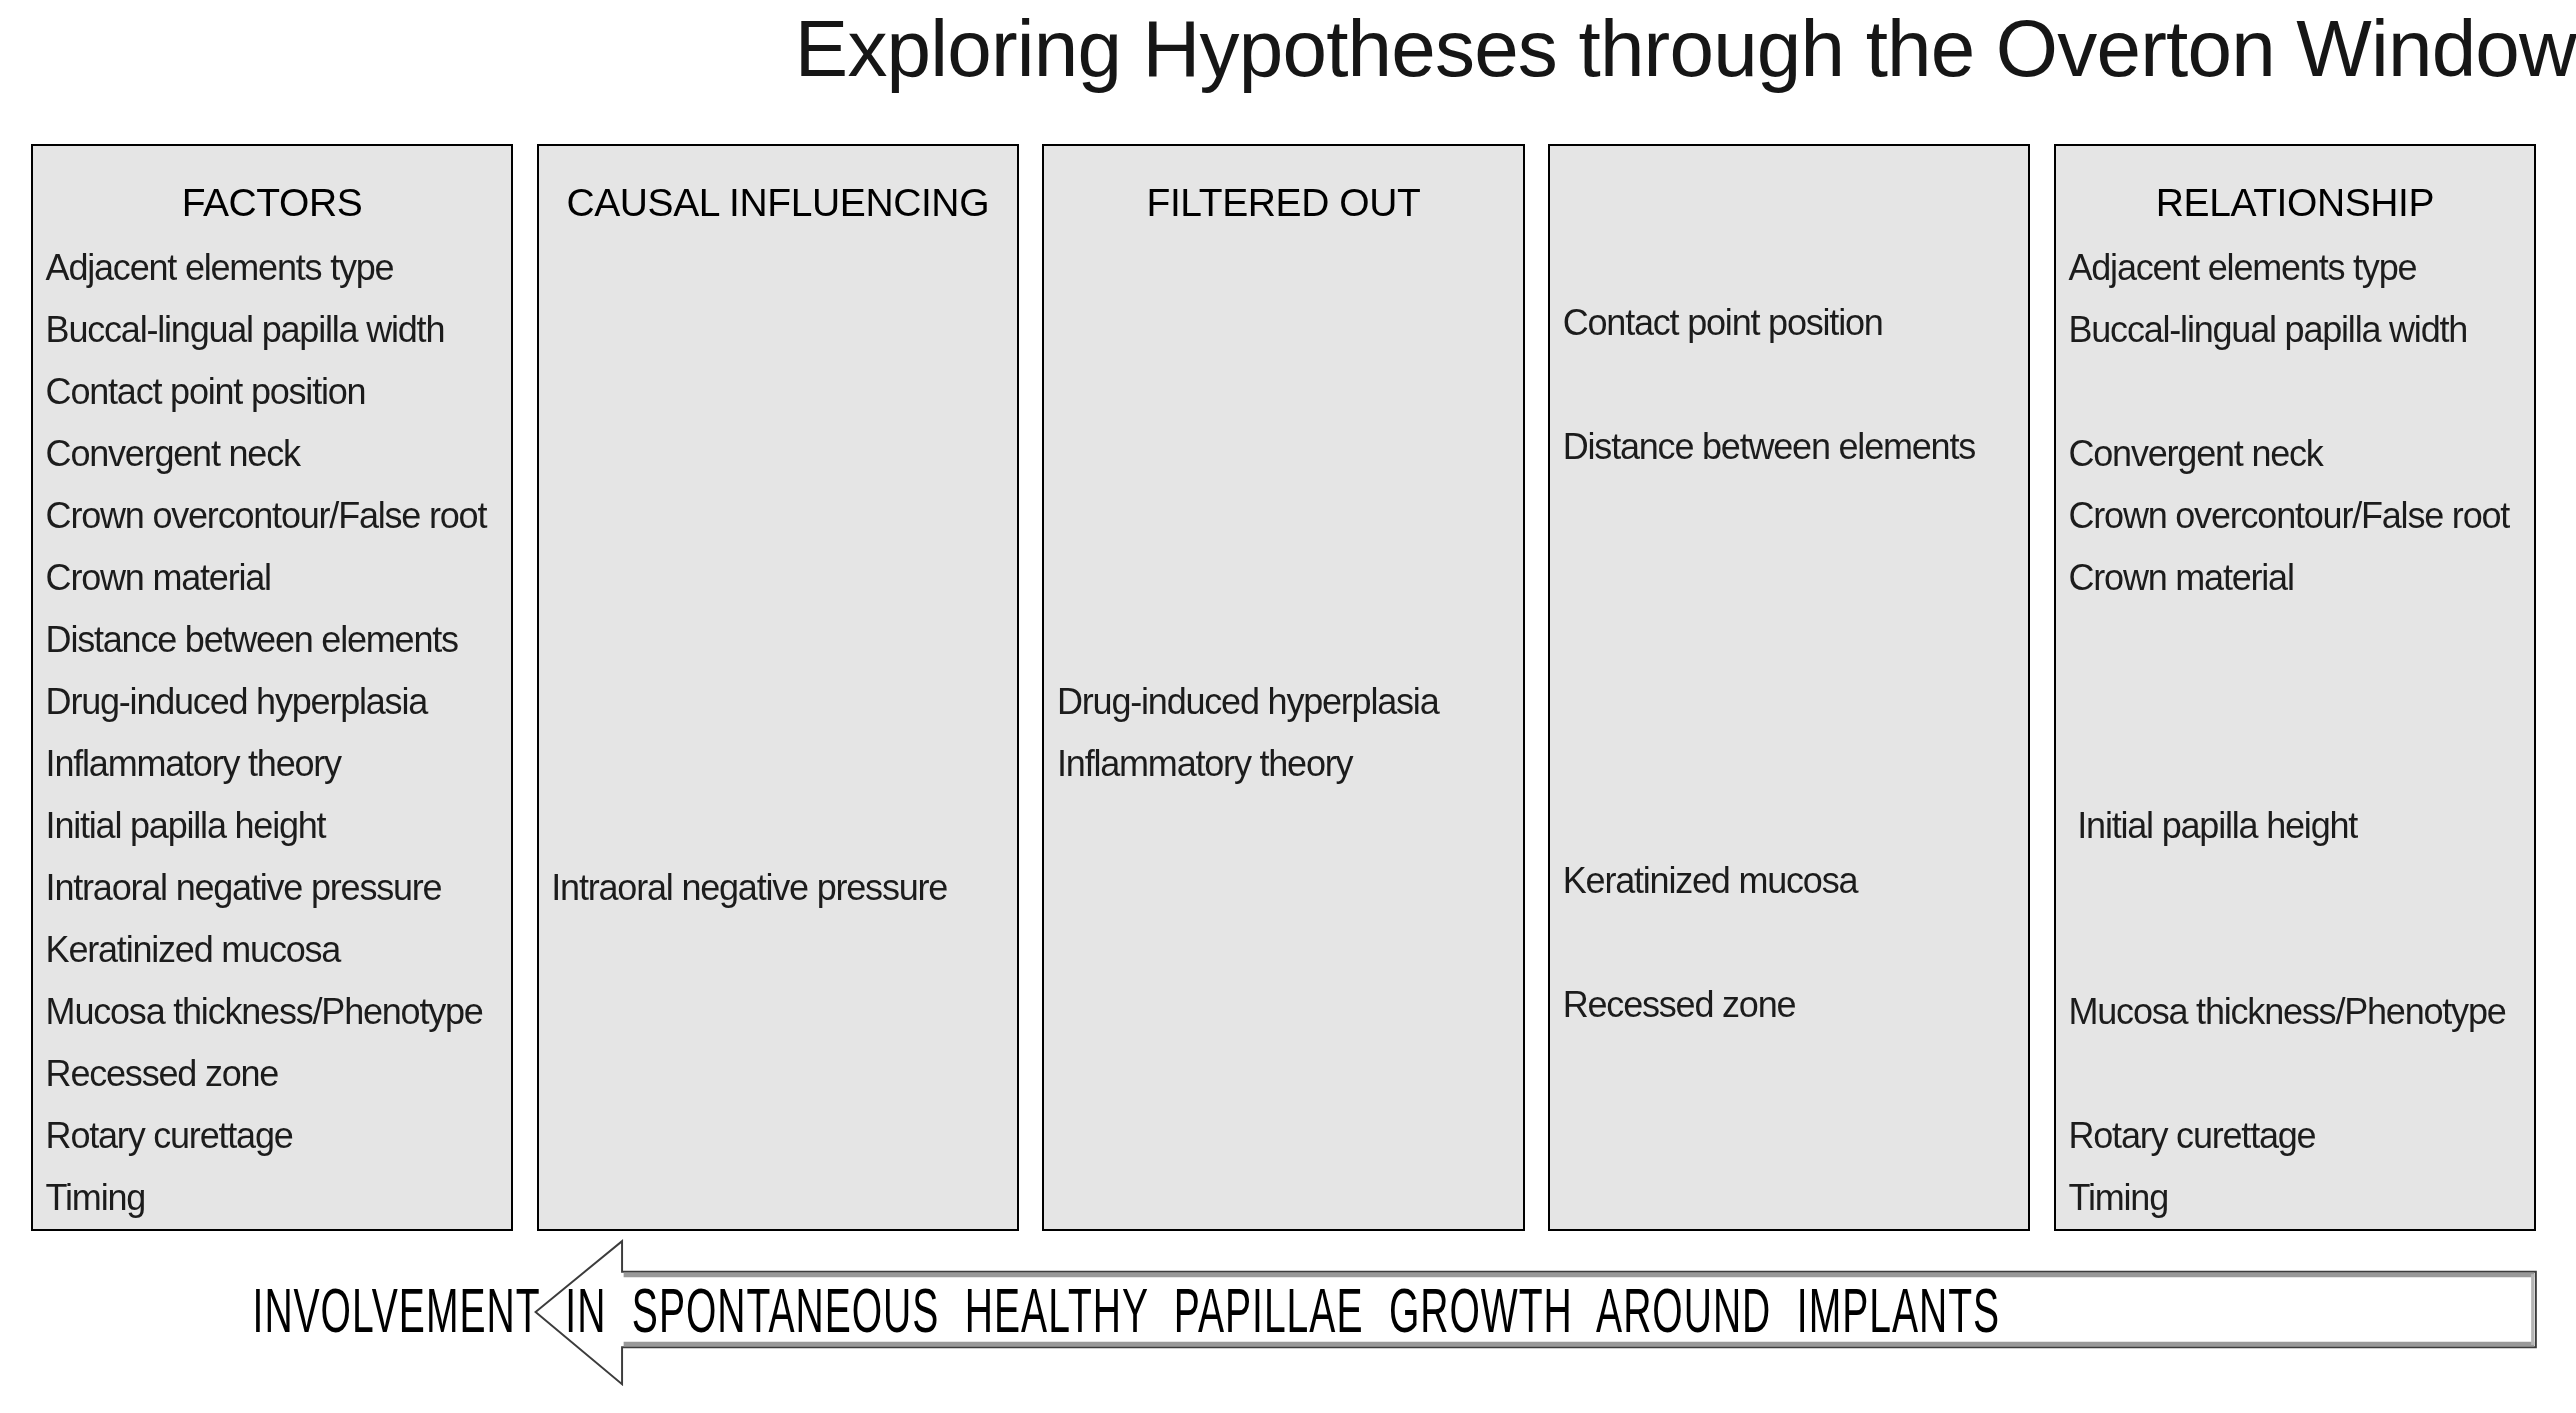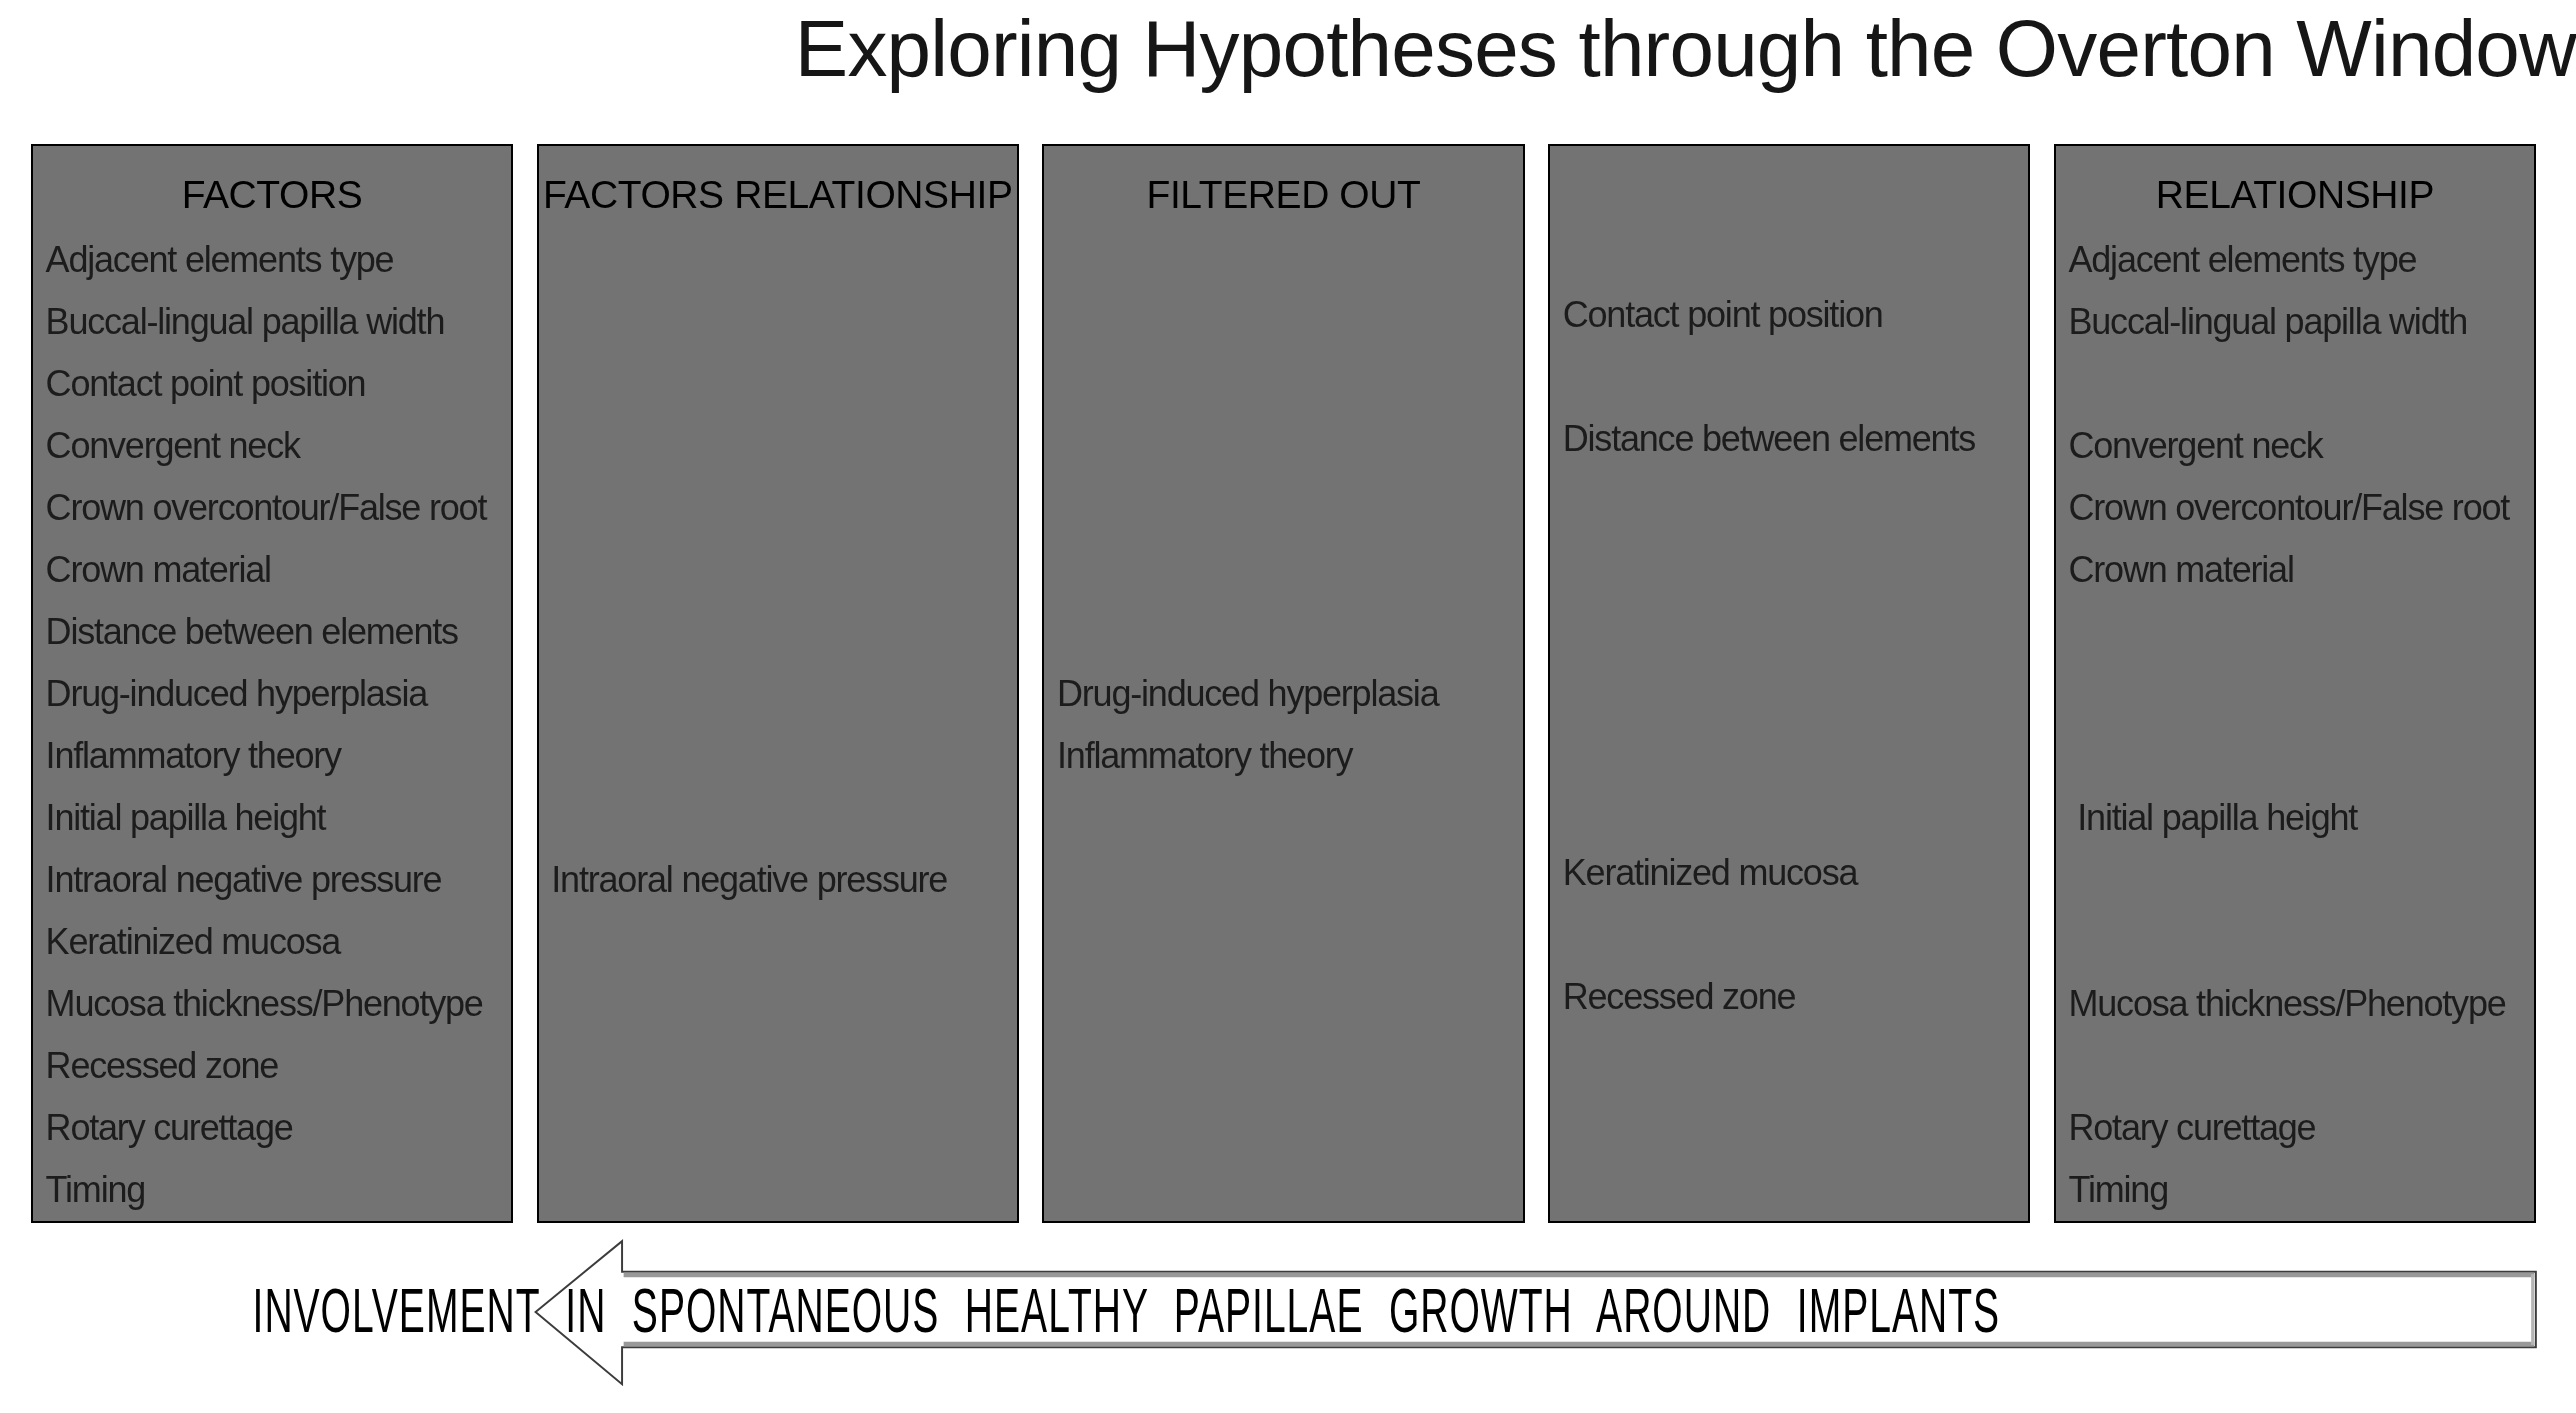--- a/index.html
+++ b/index.html
@@ -2,21 +2,21 @@
 <html style="font-size:12.6px"><head>
 <meta charset="utf-8">
 <style>
   html,body{margin:0;padding:0;background:#ffffff;}
   .stage{position:relative;width:2576px;height:1414px;background:#ffffff;
          font-family:"Liberation Sans",sans-serif;color:#1f1f1f;overflow:hidden;}
   .title{position:absolute;top:3.1px;left:0;width:100%;text-align:right;
          font-size:80px;font-weight:400;letter-spacing:-0.8px;color:#161616;white-space:nowrap;}
   .cols{position:absolute;left:31px;top:144px;width:2505px;height:1067px;
         display:grid;grid-template-columns:repeat(5,1fr);column-gap:23.6px;}
-  .col{border:2.4px solid #000;background:#737373;box-sizing:border-box;padding-top:14px;}
+  .col{border:2.4px solid #000;background:#e5e5e5;box-sizing:border-box;padding-top:22px;}
   .col-header{height:69px;display:flex;align-items:center;justify-content:center;
               font-size:39px;letter-spacing:-0.4px;color:#000;white-space:nowrap;}
   .slot{height:62px;display:flex;align-items:center;padding-left:12.6px;
         font-size:36px;letter-spacing:-1.2px;color:#1c1c1c;white-space:pre;}
   .arrow{position:absolute;left:534px;top:1238px;width:2005px;height:151px;}
   .arrow svg{position:absolute;left:0;top:0;width:100%;height:100%;display:block;}
   .arrow-label-wrap{position:absolute;left:88px;top:34px;width:1914px;height:75px;
                     display:flex;align-items:center;justify-content:flex-end;}
   .arrow-label{font-size:63px;font-weight:400;letter-spacing:1.6px;word-spacing:22px;
                white-space:nowrap;color:#000;transform:scaleX(0.62);transform-origin:50% 50%;}
@@ -44,21 +44,21 @@
       <div class="slot">Initial papilla height</div>
       <div class="slot">Intraoral negative pressure</div>
       <div class="slot">Keratinized mucosa</div>
       <div class="slot">Mucosa thickness/Phenotype</div>
       <div class="slot">Recessed zone</div>
       <div class="slot">Rotary curettage</div>
       <div class="slot">Timing</div>
     </section>
 
     <section class="col">
-      <header class="col-header">FACTORS RELATIONSHIP</header>
+      <header class="col-header">CAUSAL INFLUENCING</header>
       <div class="slot"></div>
       <div class="slot"></div>
       <div class="slot"></div>
       <div class="slot"></div>
       <div class="slot"></div>
       <div class="slot"></div>
       <div class="slot"></div>
       <div class="slot"></div>
       <div class="slot"></div>
       <div class="slot"></div>

